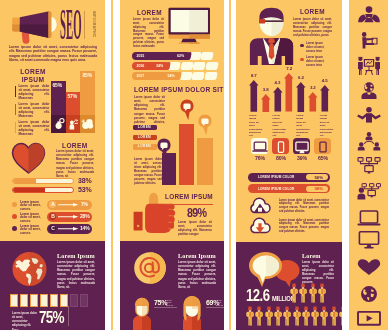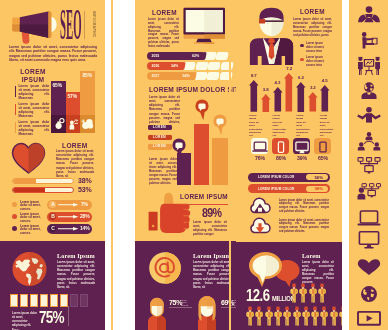--- a/index.html
+++ b/index.html
@@ -1,21 +1,21 @@
 <!DOCTYPE html>
 <html><head>
 <meta charset="utf-8">
 <style>
   html,body{margin:0;padding:0;}
   body{width:388px;height:330px;overflow:hidden;background:#fff;
        font-family:"Liberation Sans",sans-serif;-webkit-font-smoothing:antialiased;}
   .page{position:relative;width:388px;height:330px;background:#fff;}
   .col{position:absolute;top:0;height:330px;background:#FBC663;overflow:hidden;}
   #col1{left:0;width:105px;}
-  #col2{left:135px;width:104px;}
+  #col2{left:120px;width:104px;}
   #col3{left:236px;width:106px;}
   #col4{left:349px;width:39px;}
   .divider{position:absolute;top:0;height:330px;width:2px;background:#FBC663;}
   .abs{position:absolute;}
   svg{display:block;overflow:visible;}
   .txt{color:#5F2250;font-size:3.35px;line-height:4.3px;letter-spacing:0.0px;
        text-align:justify;font-weight:700;}
   .ttl{color:#5F2250;font-weight:700;letter-spacing:0.7px;}
   .sm{font-size:3.0px;line-height:3.95px;}
   .pct{color:#5F2250;font-size:7px;font-weight:700;line-height:8px;letter-spacing:-0.2px;}

